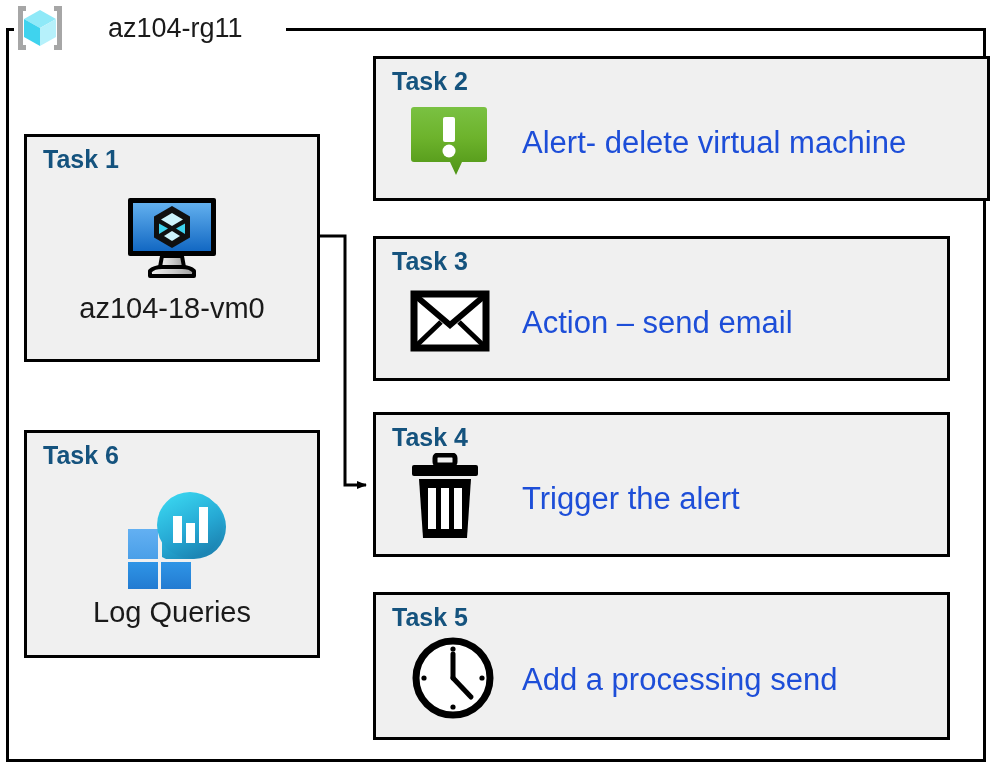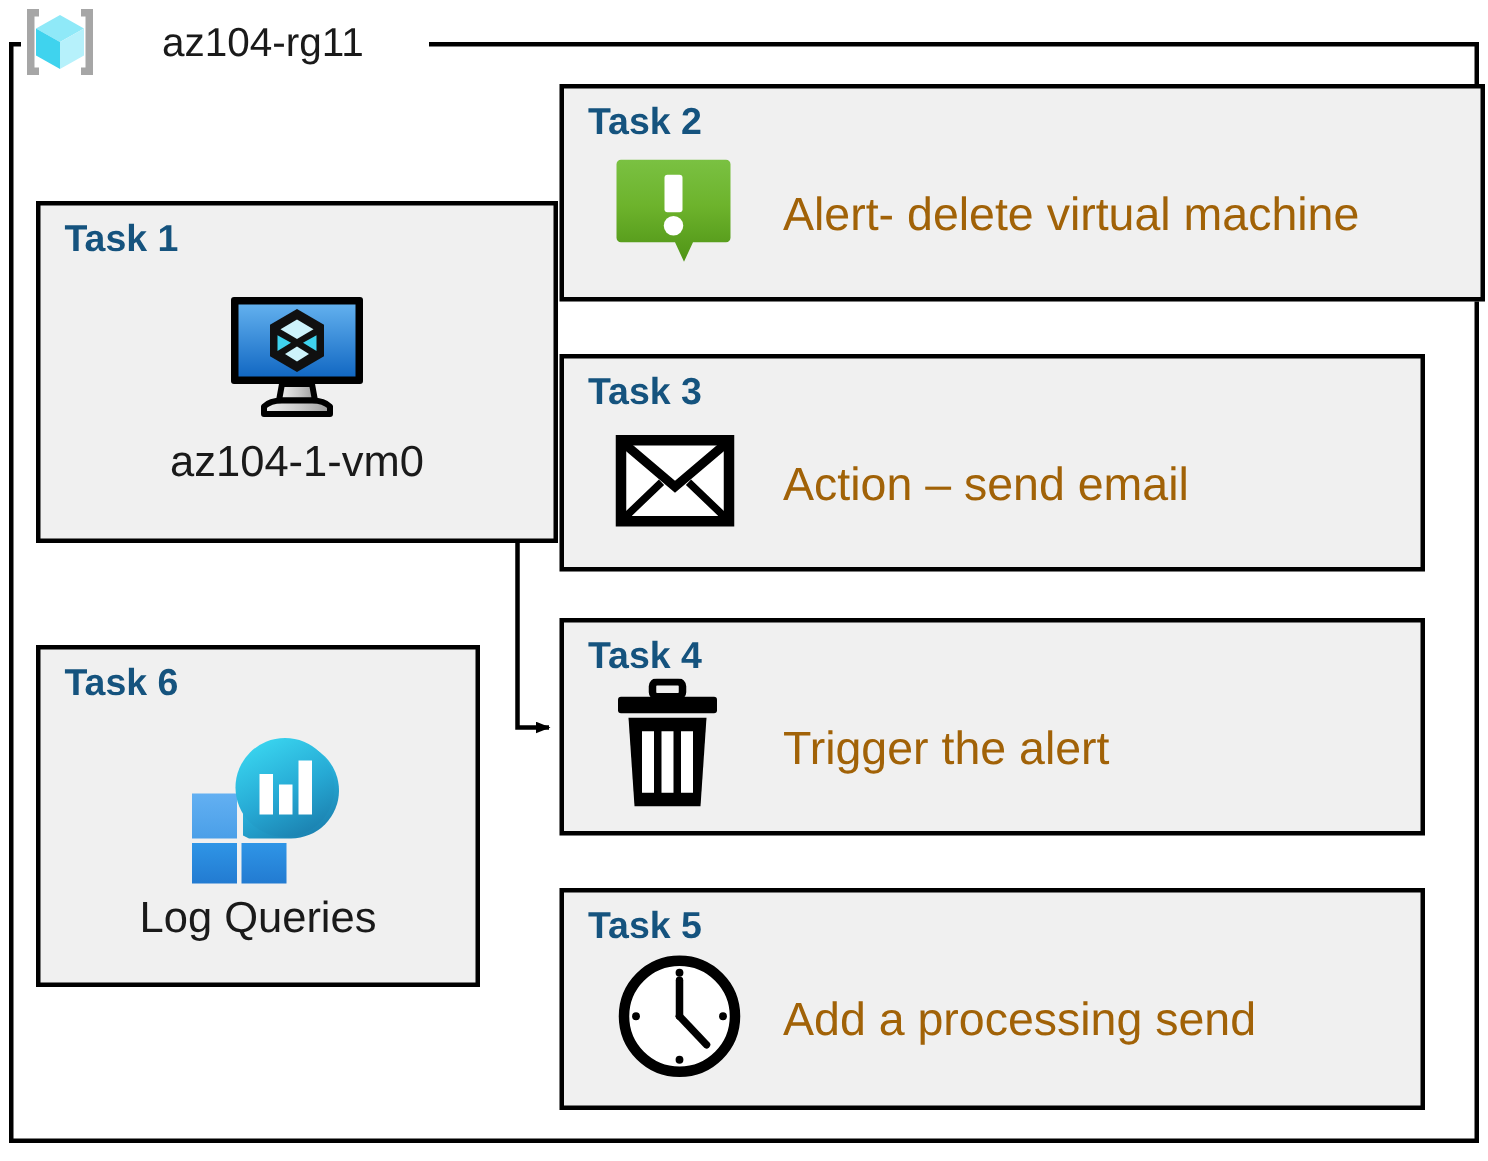--- a/index.html
+++ b/index.html
@@ -107,26 +107,26 @@
     transform: translateY(-50%);
     margin-top: 14px;
   }
   .card-h .card-label {
     position: absolute;
     left: 146px;
     top: 50%;
     transform: translateY(-50%);
     margin-top: 14px;
     font-size: 31px;
-    color: #a16207;
+    color: #1d4ed8;
     white-space: nowrap;
   }
 
   
-  #card-task1 { left: 24px;  top: 134px; width: 348px; height: 228px; }
+  #card-task1 { left: 24px;  top: 134px; width: 296px; height: 228px; }
   #card-task6 { left: 24px;  top: 430px; width: 296px; height: 228px; padding-left: 24px; }
   #card-task2 { left: 373px; top: 56px;  width: 617px; height: 145px; }
   #card-task3 { left: 373px; top: 236px; width: 577px); height: 145px; }
   #card-task4 { left: 373px; top: 412px; width: 577px; height: 145px; }
   #card-task5 { left: 373px; top: 592px; width: 577px; height: 148px; }
   #card-task3 { width: 577px; }
 
   
   #card-task1 .card-icon { top: 58px; }
   #card-task1 .card-label { top: 155px; }
@@ -203,21 +203,21 @@
 
         <g transform="translate(48,32)">
           <path d="M0,-21 L18,-10.5 L18,10.5 L0,21 L-18,10.5 L-18,-10.5 Z" fill="#101010"></path>
           <path d="M0,-14 L11,-7.5 L0,-1 L-11,-7.5 Z" fill="#cdf3fb"></path>
           <path d="M-13,-3.5 L-4,1.5 L-13,7 L-13,-3.5 Z" fill="#3fd3ee"></path>
           <path d="M13,-3.5 L13,7 L4,1.5 Z" fill="#3fd3ee"></path>
           <path d="M0,4 L8,9 L0,14 L-8,9 Z" fill="#cdf3fb"></path>
         </g>
       </svg>
     </span>
-    <div class="card-label">az104-1-vm0</div>
+    <div class="card-label">az104-18-vm0</div>
   </div>
 
   <div class="card card-v" id="card-task6">
     <div class="card-title">Task 6</div>
     <span class="card-icon">
       <svg width="112" height="104" viewBox="0 0 112 104" xmlns="http://www.w3.org/2000/svg">
         <defs>
           <linearGradient id="logBubble" x1="0.25" y1="0" x2="0.75" y2="1">
             <stop offset="0%" stop-color="#3ad6f0"></stop>
             <stop offset="55%" stop-color="#26a9d4"></stop>

